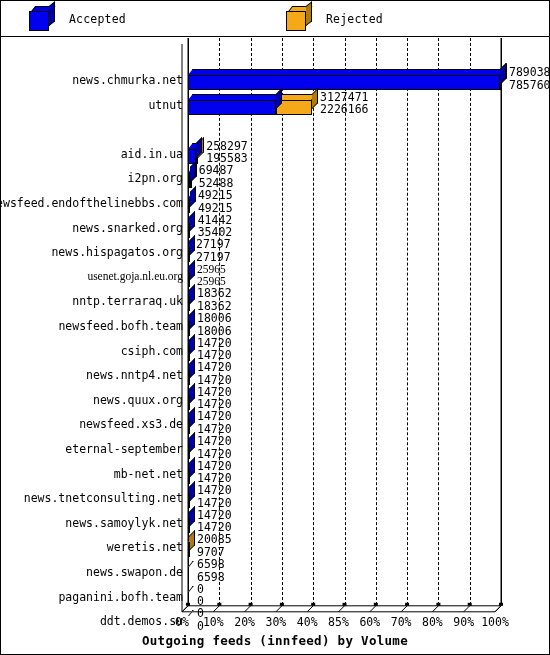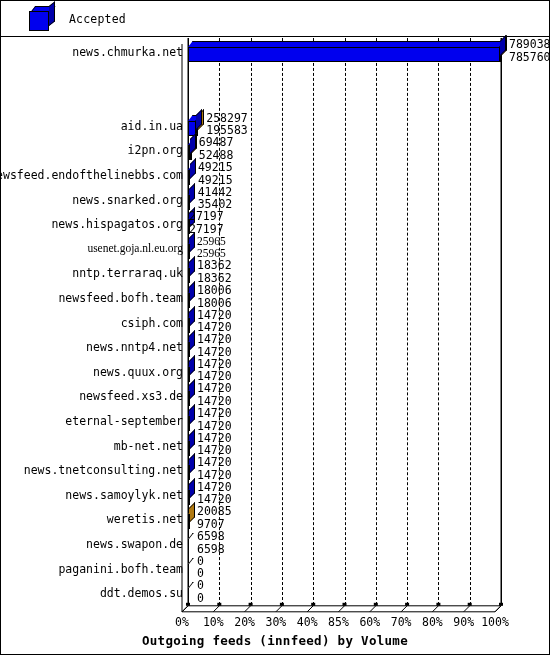--- a/index.html
+++ b/index.html
@@ -128,20 +128,21 @@
     left: 0;
     top: 0;
     width: 548px;
     height: 616px;
   }
   .row {
     position: absolute;
     left: 0;
     width: 548px;
     height: 24.6px;
+    margin-top: 28px;
   }
   .row-label {
     position: absolute;
     right: 366px;
     top: 4px;
     font-size: 11.5px;
     color: #000000;
     white-space: nowrap;
     text-align: right;
     letter-spacing: 0px;
@@ -239,20 +240,28 @@
 <div id="chart-root">
 
   <div id="legend">
     <div class="legend-entry" style="left:28px;">
       <span class="legend-cube">
         <span class="cube-top" style="background: rgb(0, 0, 238);"></span>
         <span class="cube-side" style="background: rgb(0, 0, 171);"></span>
         <span class="cube-front" style="background: rgb(0, 0, 238);"></span>
       </span>
       <span class="legend-label">Accepted</span>
+    </div>
+    <div class="legend-entry" style="left:285px;">
+      <span class="legend-cube">
+        <span class="cube-top" style="background: rgb(245, 168, 24);"></span>
+        <span class="cube-side" style="background: rgb(176, 121, 17);"></span>
+        <span class="cube-front" style="background: rgb(245, 168, 24);"></span>
+      </span>
+      <span class="legend-label">Rejected</span>
     </div>
   </div>
 
   <div id="plot">
     <svg id="axis-svg" viewBox="0 0 548 616" preserveAspectRatio="none">
         <line x1="187" y1="0" x2="187" y2="567.8000000000001" stroke="#000" stroke-width="1"></line>
         <line x1="181" y1="6" x2="181" y2="573.8000000000001" stroke="#000" stroke-width="1"></line>
         <line x1="181" y1="573.8000000000001" x2="494" y2="573.8000000000001" stroke="#000" stroke-width="1"></line>
         <line x1="187" y1="567.8000000000001" x2="500" y2="567.8000000000001" stroke="#000" stroke-width="1"></line>
         <line x1="187" y1="567.8000000000001" x2="181" y2="573.8000000000001" stroke="#000" stroke-width="1"></line>
@@ -307,20 +316,39 @@
               <span class="top" style="background: rgb(0, 0, 238);"></span>
               <span class="side" style="background: rgb(0, 0, 171);"></span>
               <span class="face" style="background: rgb(0, 0, 238);"></span>
             </div>
             <div class="val-labels" style="left: 321px;">
               <span class="val-top">7890385</span>
               <span class="val-bot">7857601</span>
             </div>
           </div>
         </div>
+        <div class="row" style="top: 27.6px;">
+          <div class="row-label">utnut</div>
+          <div class="bar-wrap">
+            <div class="seg" style="left: 88.2973px; width: 35.7759px;">
+              <span class="top" style="background: rgb(245, 168, 24);"></span>
+              <span class="side" style="background: rgb(176, 121, 17);"></span>
+              <span class="face" style="background: rgb(245, 168, 24);"></span>
+            </div>
+            <div class="seg" style="left: 0px; width: 88.2973px;">
+              <span class="top" style="background: rgb(0, 0, 238);"></span>
+              <span class="side" style="background: rgb(0, 0, 171);"></span>
+              <span class="face" style="background: rgb(0, 0, 238);"></span>
+            </div>
+            <div class="val-labels" style="left: 132.073px;">
+              <span class="val-top">3127471</span>
+              <span class="val-bot">2226166</span>
+            </div>
+          </div>
+        </div>
         <div class="row" style="top: 76.8px;">
           <div class="row-label">aid.in.ua</div>
           <div class="bar-wrap">
             <div class="seg" style="left: 7.7624px; width: 2.4727px;">
               <span class="top" style="background: rgb(245, 168, 24);"></span>
               <span class="side" style="background: rgb(176, 121, 17);"></span>
               <span class="face" style="background: rgb(245, 168, 24);"></span>
             </div>
             <div class="seg" style="left: 0px; width: 7.7624px;">
               <span class="top" style="background: rgb(0, 0, 238);"></span>
@@ -381,21 +409,21 @@
           </div>
         </div>
         <div class="row" style="top: 175.2px;">
           <div class="row-label">news.hispagatos.org</div>
           <div class="bar-wrap">
             <div class="seg" style="left: 0px; width: 1.0642px;">
               <span class="top" style="background: rgb(0, 0, 238);"></span>
               <span class="side" style="background: rgb(0, 0, 171);"></span>
               <span class="face" style="background: rgb(0, 0, 238);"></span>
             </div>
-            <div class="val-labels" style="left: 1px;">
+            <div class="val-labels" style="left: 8px;">
               <span class="val-top">27197</span>
               <span class="val-bot">27197</span>
             </div>
           </div>
         </div>
         <div class="row" style="top: 199.8px; font-family: Liberation Serif, serif;">
           <div class="row-label">usenet.goja.nl.eu.org</div>
           <div class="bar-wrap">
             <div class="seg" style="left: 0px; width: 1.0329px;">
               <span class="top" style="background: rgb(0, 0, 238);"></span>

